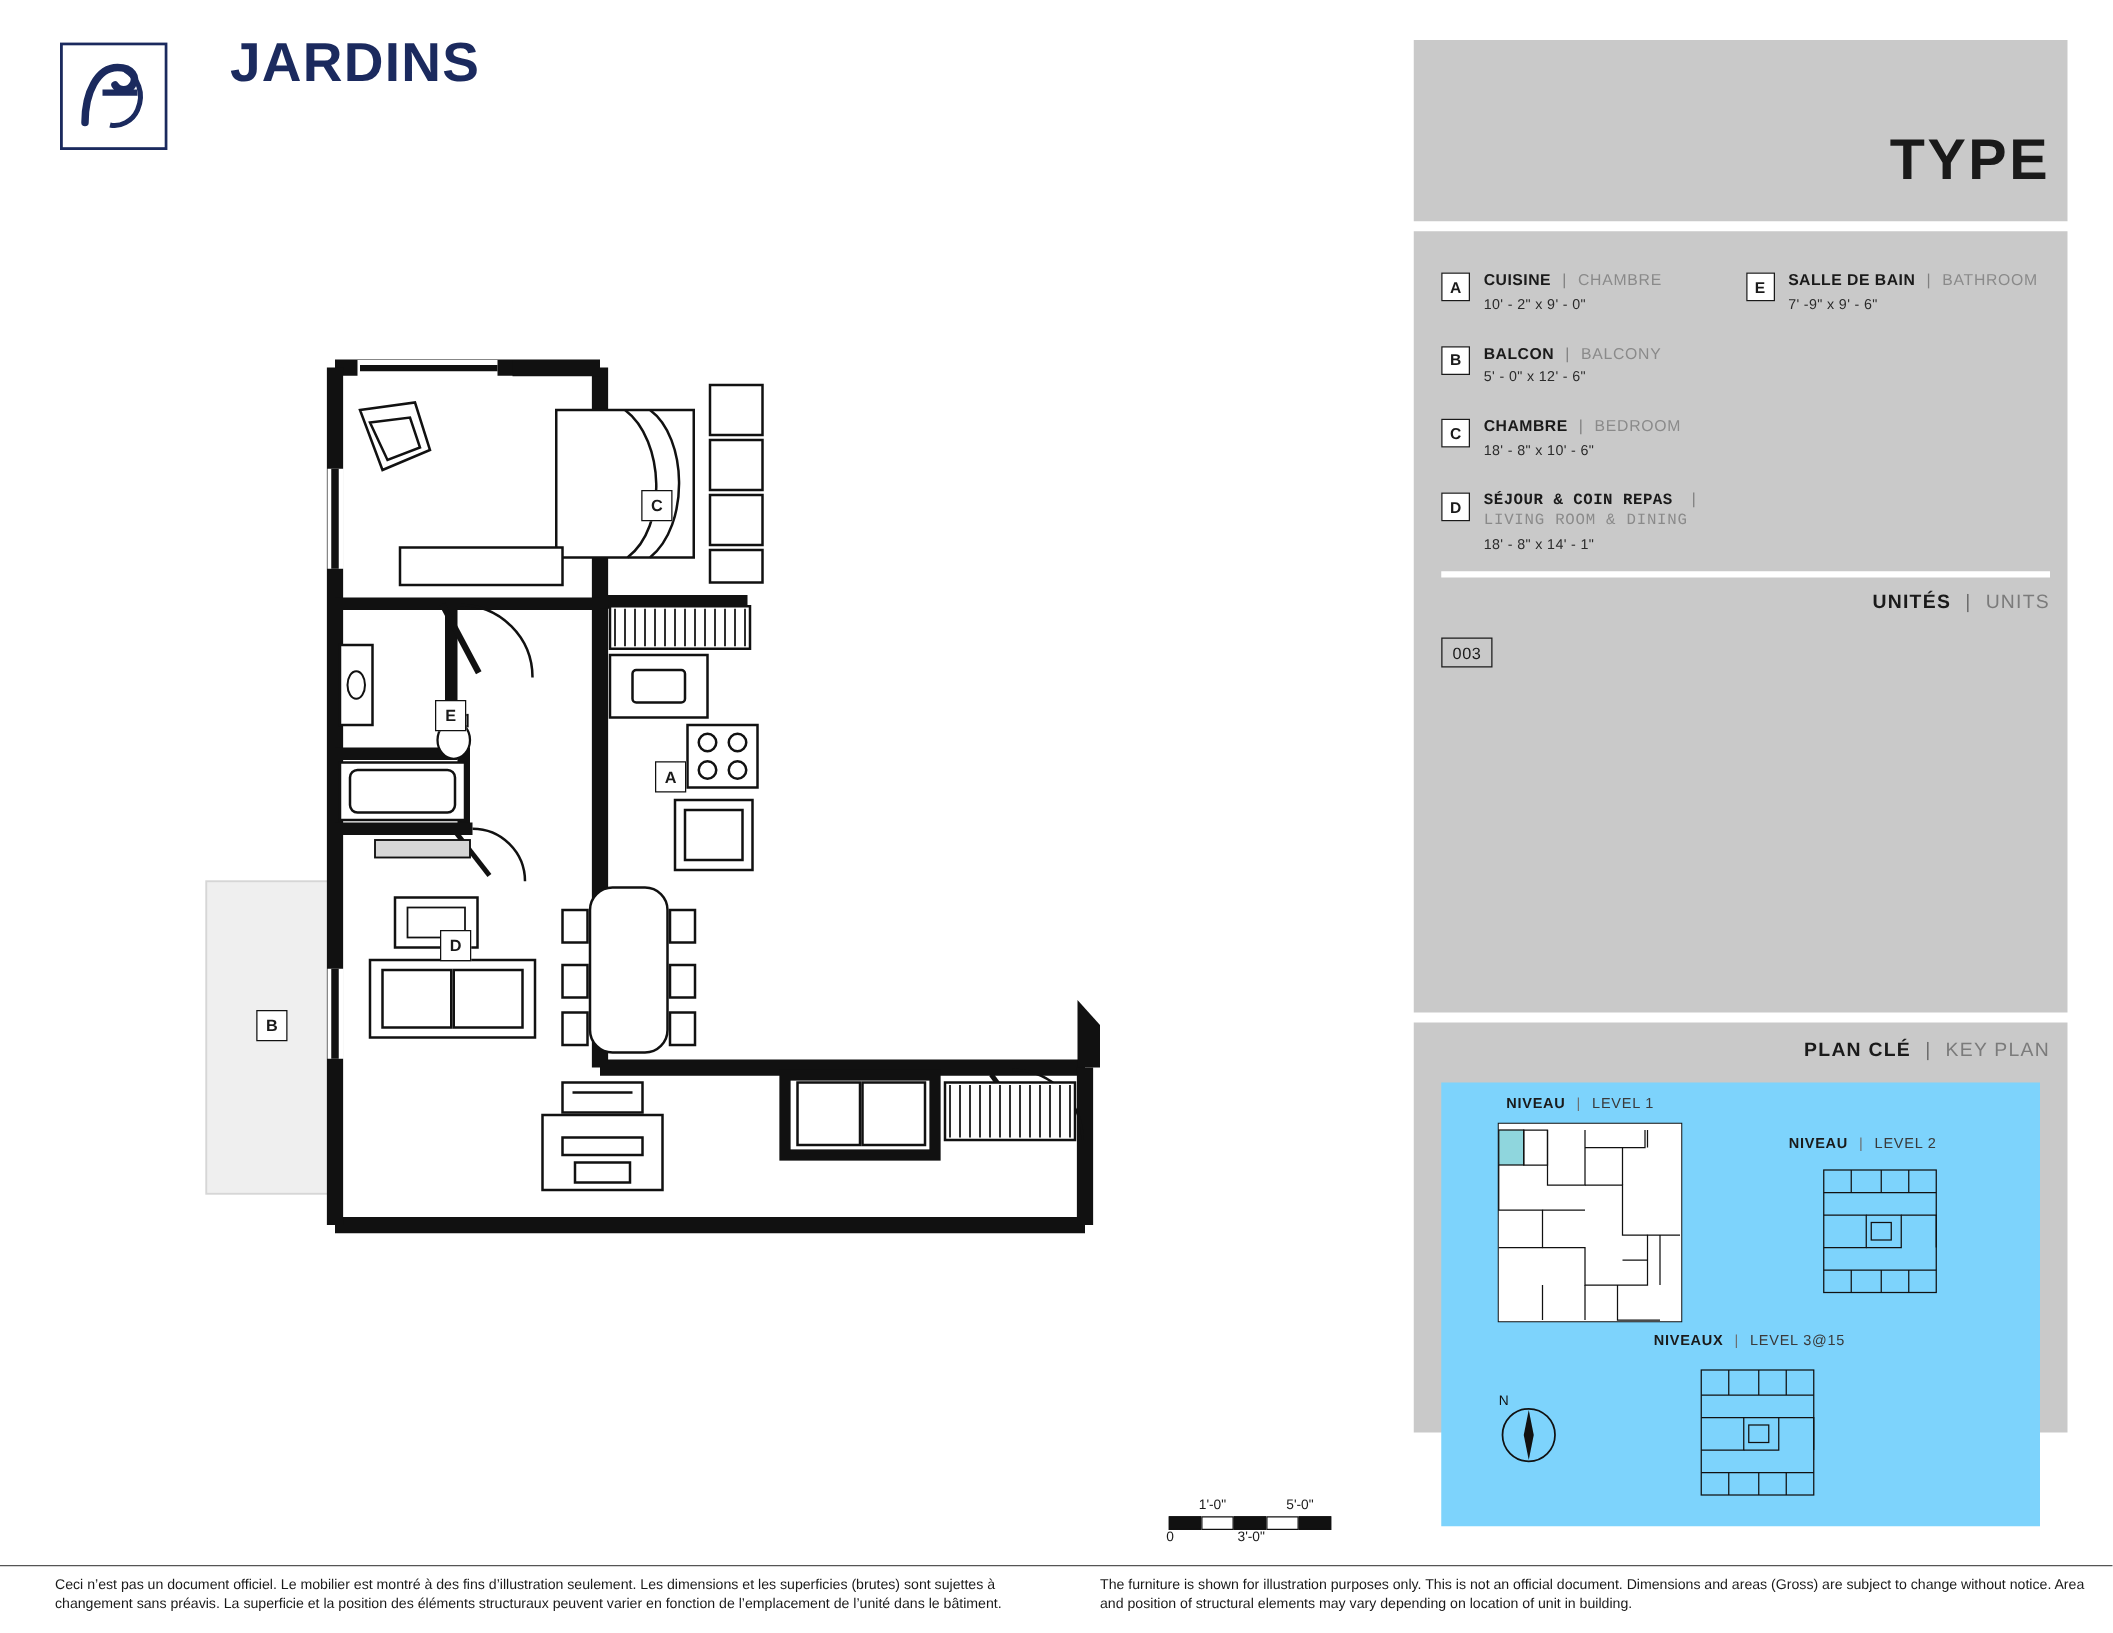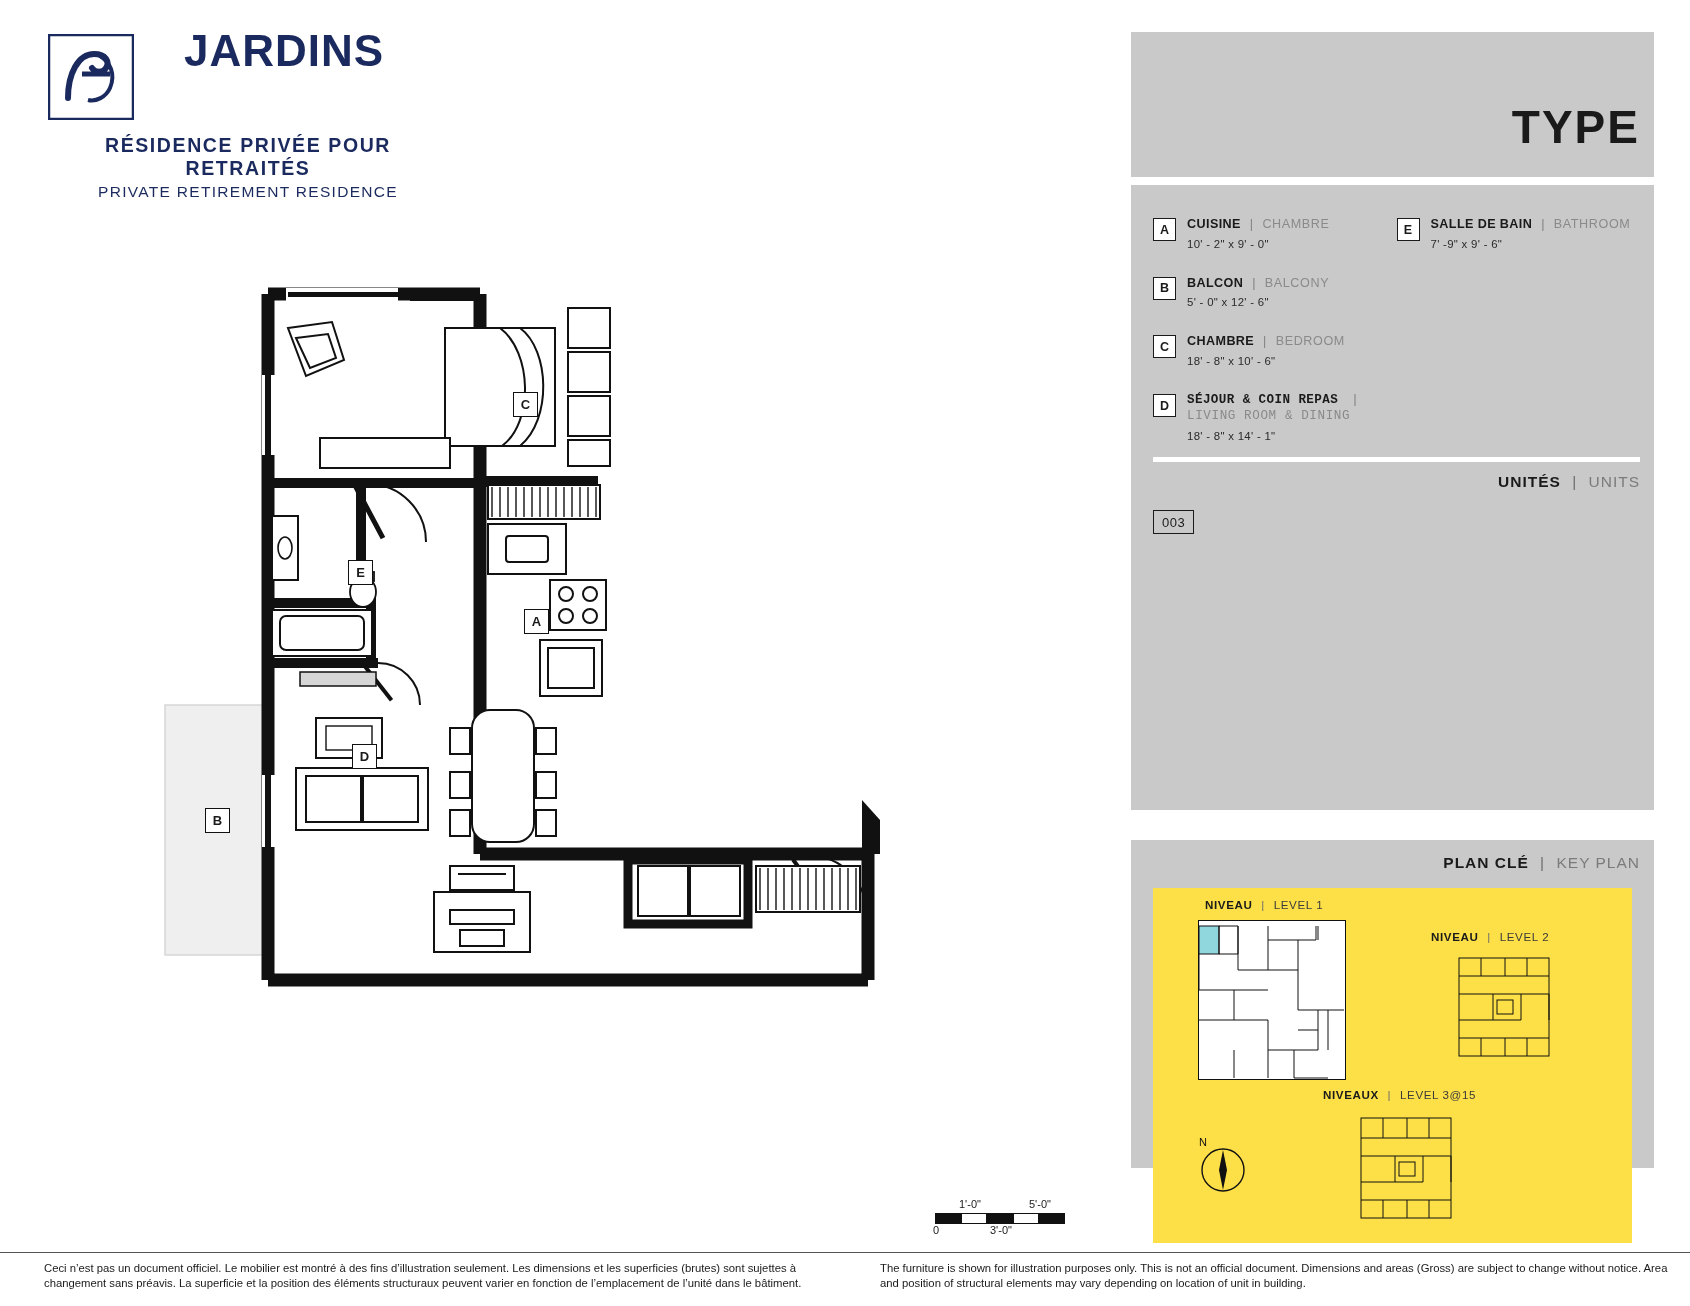--- a/index.html
+++ b/index.html
@@ -184,41 +184,41 @@
   .unit-chip {
     border: 1.4px solid #1a1a1a;
     background: #c9c9c9;
     font-size: 13px;
     padding: 4px 8px 3px 8px;
     letter-spacing: 0.5px;
   }
 
   #panel-keyplan {
     left: 1131px;
-    top: 840px;
+    top: 818px;
     width: 523px;
     height: 328px;
   }
   .keyplan-head {
     position: absolute;
     right: 14px;
     top: 14px;
     font-size: 15.5px;
     letter-spacing: 1px;
   }
   .keyplan-head .fr { font-weight: bold; }
   .keyplan-head .sep { color: #6d6d6d; margin: 0 6px; }
   .keyplan-head .en { color: #7b7b7b; }
   .keyplan-white {
     position: absolute;
     left: 22px;
     top: 48px;
     width: 479px;
     height: 355px;
-    background: #fde047;
+    background: #7dd3fc;
   }
   .lvl-label {
     position: absolute;
     font-size: 11.6px;
     letter-spacing: 0.6px;
     white-space: nowrap;
   }
   .lvl-label .fr { font-weight: bold; }
   .lvl-label .sep { color: #6d6d6d; margin: 0 5px; }
   .lvl-label .en { color: #3a3a3a; }
@@ -291,24 +291,20 @@
         <svg viewBox="0 0 86 86" width="86" height="86" aria-hidden="true">
           <rect x="1" y="1" width="84" height="84" fill="#ffffff" stroke="#1b2a5e" stroke-width="2.5"></rect>
           <path d="M20 64 C20 40 30 20 46 20 C58 20 62 28 58 34 C55 39 47 39 44 34" fill="none" stroke="#1b2a5e" stroke-width="6" stroke-linecap="round"></path>
           <path d="M34 40 L62 40" stroke="#1b2a5e" stroke-width="5"></path>
           <path d="M52 22 C62 28 68 40 62 54 C58 63 48 68 40 66" fill="none" stroke="#1b2a5e" stroke-width="4"></path>
         </svg>
       </div>
       <div class="logo-text">
         <span class="l1">JARDINS</span>
       </div>
-    </div>
-    <div class="logo-sub">
-      <span class="fr">RÉSIDENCE PRIVÉE POUR RETRAITÉS</span>
-      <span class="en">PRIVATE RETIREMENT RESIDENCE</span>
     </div>
   </div>
 
   <div id="floorplan">
     <svg viewBox="0 0 1000 820" width="1000" height="820" aria-hidden="true">
 
       <rect x="45" y="425" width="113" height="250" fill="#efefef" stroke="#d6d6d6" stroke-width="1.5"></rect>
 
       <path d="M148,20 L360,20 L360,580 L760,580 L760,700 L148,700 Z" fill="#ffffff"></path>
 

